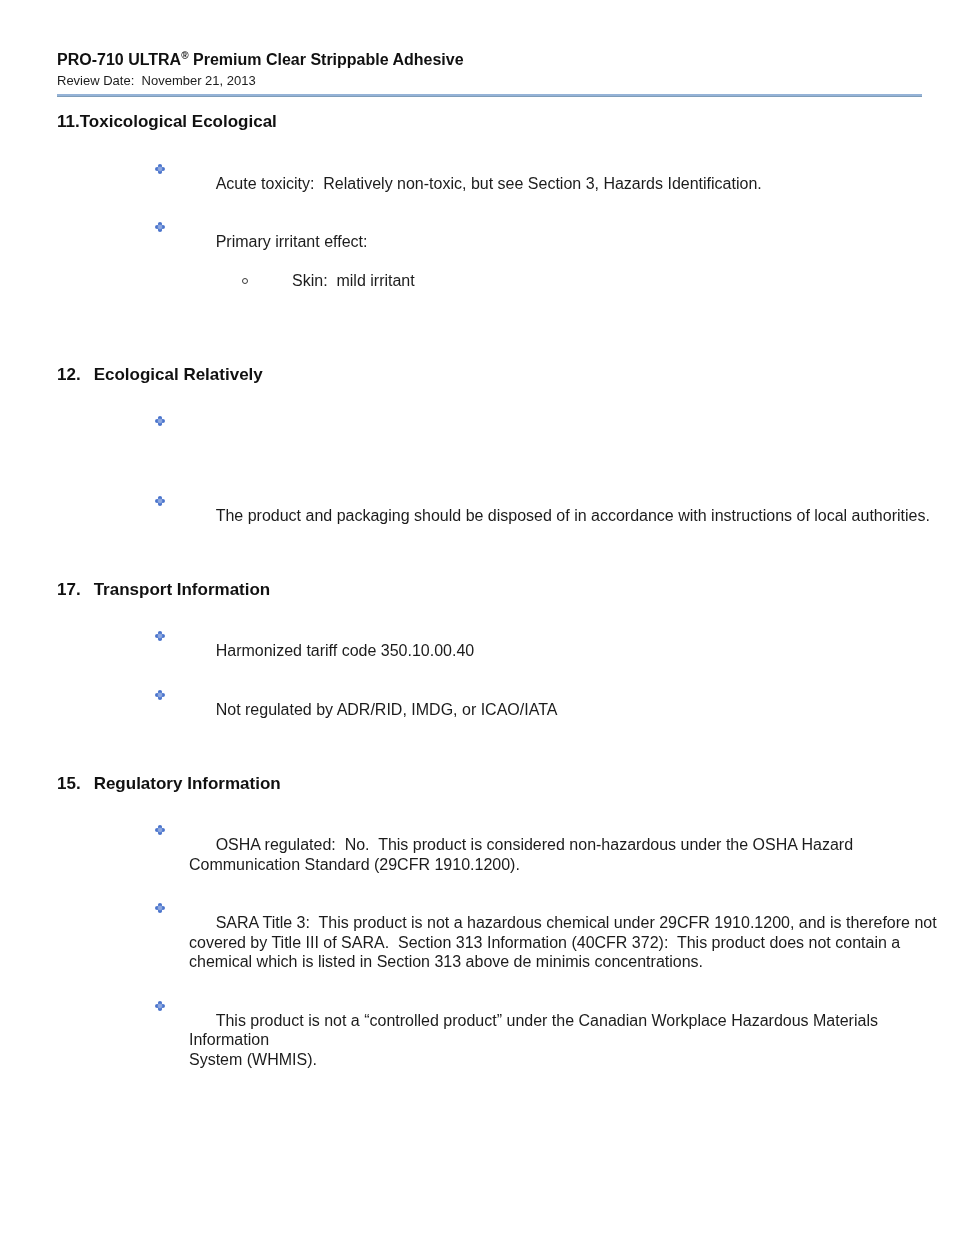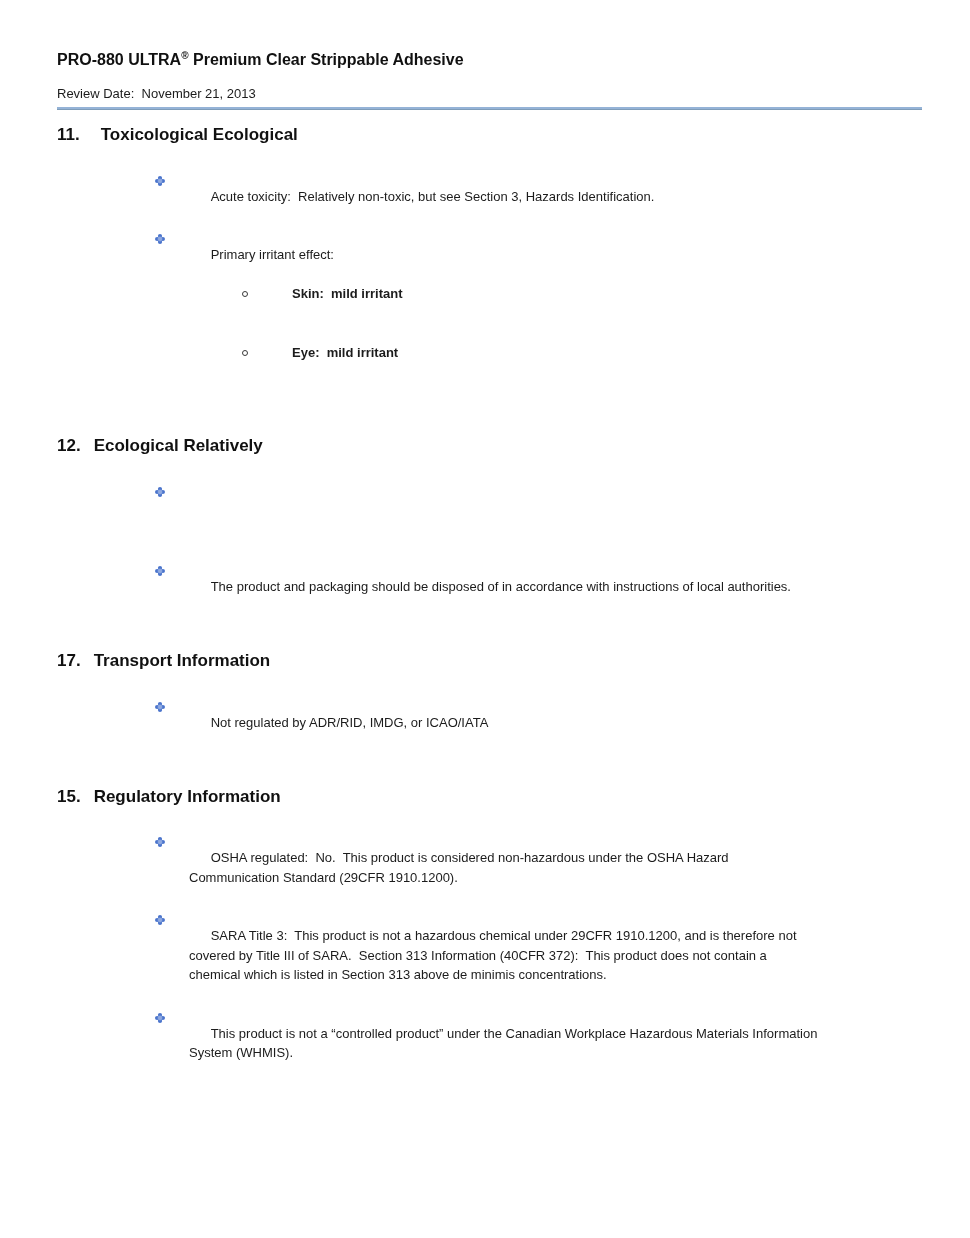--- a/index.html
+++ b/index.html
@@ -8,52 +8,52 @@
     width:970px; height:1238px;
     font-family:"Liberation Sans", sans-serif;
     color:#1c1c1c;
     overflow:hidden;
   }
   .page { padding:46px 48px 0 57px; }
 
   
   .doc-title { font-size:16px; font-weight:bold; color:#111; line-height:20px; }
   .doc-title sup { font-size:10px; }
-  .review-line { font-size:13px; line-height:16px; margin-top:16px; white-space:pre-wrap; }
+  .review-line { font-size:13px; line-height:16px; margin-top:3px; white-space:pre-wrap; }
   .rule { height:3px; background:#95b3d7; border-bottom:1px solid #7f9db9; margin-top:5px; width:865px; }
 
   
   h2.sec-h { font-size:17px; font-weight:bold; color:#111; line-height:22px; margin-top:34px; }
   h2.sec-h.first { margin-top:14px; }
-  .sec-num.tight { margin-right:21px; }
+  .sec-num.tight { margin-right:0; }
   .sec-num.wide  { margin-right:13px; }
 
   
   ul.bullets { list-style:none; margin-top:21px; padding-left:98px; }
   li.bullet {
     position:relative;
     padding-left:34px; text-indent:-8px;
-    font-size:13px; line-height:19.5px;
+    font-size:16px; line-height:19.5px;
     white-space:pre-wrap;
     width:800px;
   }
   .diamond { position:absolute; left:0; top:4.5px; width:10px; height:10px; text-indent:0; }
-  .sub-item { position:relative; padding-left:103px; text-indent:0; white-space:pre-wrap;font-weight:bold; }
+  .sub-item { position:relative; padding-left:103px; text-indent:0; white-space:pre-wrap; }
   .circle-marker {
     position:absolute; left:53px; top:7px;
     width:6px; height:6px; border:1px solid #3a3a3a; border-radius:50%;
     background:transparent;
   }
 </style>
 </head>
 <body>
 
 <div class="page">
 
-  <div class="doc-title"><span>PRO-880 ULTRA</span><sup>®</sup><span> Premium Clear Strippable Adhesive</span></div>
+  <div class="doc-title"><span>PRO-710 ULTRA</span><sup>®</sup><span> Premium Clear Strippable Adhesive</span></div>
   <div class="review-line">Review Date:  November 21, 2013</div>
   <div class="rule"></div>
 
   <h2 class="sec-h first"><span class="sec-num tight">11.</span><span>Toxicological Ecological</span></h2>
   <ul class="bullets">
     <li class="bullet">
       <span class="diamond"><svg viewBox="0 0 10 10" width="10" height="10">
             <circle cx="5" cy="2.1" r="2.1" fill="#4a74cc"></circle>
             <circle cx="5" cy="7.9" r="2.1" fill="#4a74cc"></circle>
             <circle cx="2.1" cy="5" r="2.1" fill="#4a74cc"></circle>
@@ -63,21 +63,20 @@
     </li>
     <li class="bullet">
       <span class="diamond"><svg viewBox="0 0 10 10" width="10" height="10">
             <circle cx="5" cy="2.1" r="2.1" fill="#4a74cc"></circle>
             <circle cx="5" cy="7.9" r="2.1" fill="#4a74cc"></circle>
             <circle cx="2.1" cy="5" r="2.1" fill="#4a74cc"></circle>
             <circle cx="7.9" cy="5" r="2.1" fill="#4a74cc"></circle>
             <rect x="3.1" y="3.1" width="3.8" height="3.8" fill="#8fa9e0" transform="rotate(45 5 5)"></rect>
           </svg></span><span>Primary irritant effect:</span>
       <div class="sub-item"><span class="circle-marker"></span><span>Skin:  mild irritant</span></div>
-      <div class="sub-item"><span class="circle-marker"></span><span>Eye:  mild irritant</span></div>
     </li>
   </ul>
 
   <h2 class="sec-h"><span class="sec-num wide">12.</span><span>Ecological Relatively</span></h2>
   <ul class="bullets">
     <li class="bullet">
       <span class="diamond"><svg viewBox="0 0 10 10" width="10" height="10">
             <circle cx="5" cy="2.1" r="2.1" fill="#4a74cc"></circle>
             <circle cx="5" cy="7.9" r="2.1" fill="#4a74cc"></circle>
             <circle cx="2.1" cy="5" r="2.1" fill="#4a74cc"></circle>
@@ -94,20 +93,29 @@
             <circle cx="5" cy="7.9" r="2.1" fill="#4a74cc"></circle>
             <circle cx="2.1" cy="5" r="2.1" fill="#4a74cc"></circle>
             <circle cx="7.9" cy="5" r="2.1" fill="#4a74cc"></circle>
             <rect x="3.1" y="3.1" width="3.8" height="3.8" fill="#8fa9e0" transform="rotate(45 5 5)"></rect>
           </svg></span><span>The product and packaging should be disposed of in accordance with instructions of local authorities.</span>
     </li>
   </ul>
 
   <h2 class="sec-h"><span class="sec-num wide">17.</span><span>Transport Information</span></h2>
   <ul class="bullets">
+    <li class="bullet">
+      <span class="diamond"><svg viewBox="0 0 10 10" width="10" height="10">
+            <circle cx="5" cy="2.1" r="2.1" fill="#4a74cc"></circle>
+            <circle cx="5" cy="7.9" r="2.1" fill="#4a74cc"></circle>
+            <circle cx="2.1" cy="5" r="2.1" fill="#4a74cc"></circle>
+            <circle cx="7.9" cy="5" r="2.1" fill="#4a74cc"></circle>
+            <rect x="3.1" y="3.1" width="3.8" height="3.8" fill="#8fa9e0" transform="rotate(45 5 5)"></rect>
+          </svg></span><span>Harmonized tariff code 350.10.00.40</span>
+    </li>
     <li class="bullet">
       <span class="diamond"><svg viewBox="0 0 10 10" width="10" height="10">
             <circle cx="5" cy="2.1" r="2.1" fill="#4a74cc"></circle>
             <circle cx="5" cy="7.9" r="2.1" fill="#4a74cc"></circle>
             <circle cx="2.1" cy="5" r="2.1" fill="#4a74cc"></circle>
             <circle cx="7.9" cy="5" r="2.1" fill="#4a74cc"></circle>
             <rect x="3.1" y="3.1" width="3.8" height="3.8" fill="#8fa9e0" transform="rotate(45 5 5)"></rect>
           </svg></span><span>Not regulated by ADR/RID, IMDG, or ICAO/IATA</span>
     </li>
   </ul>

